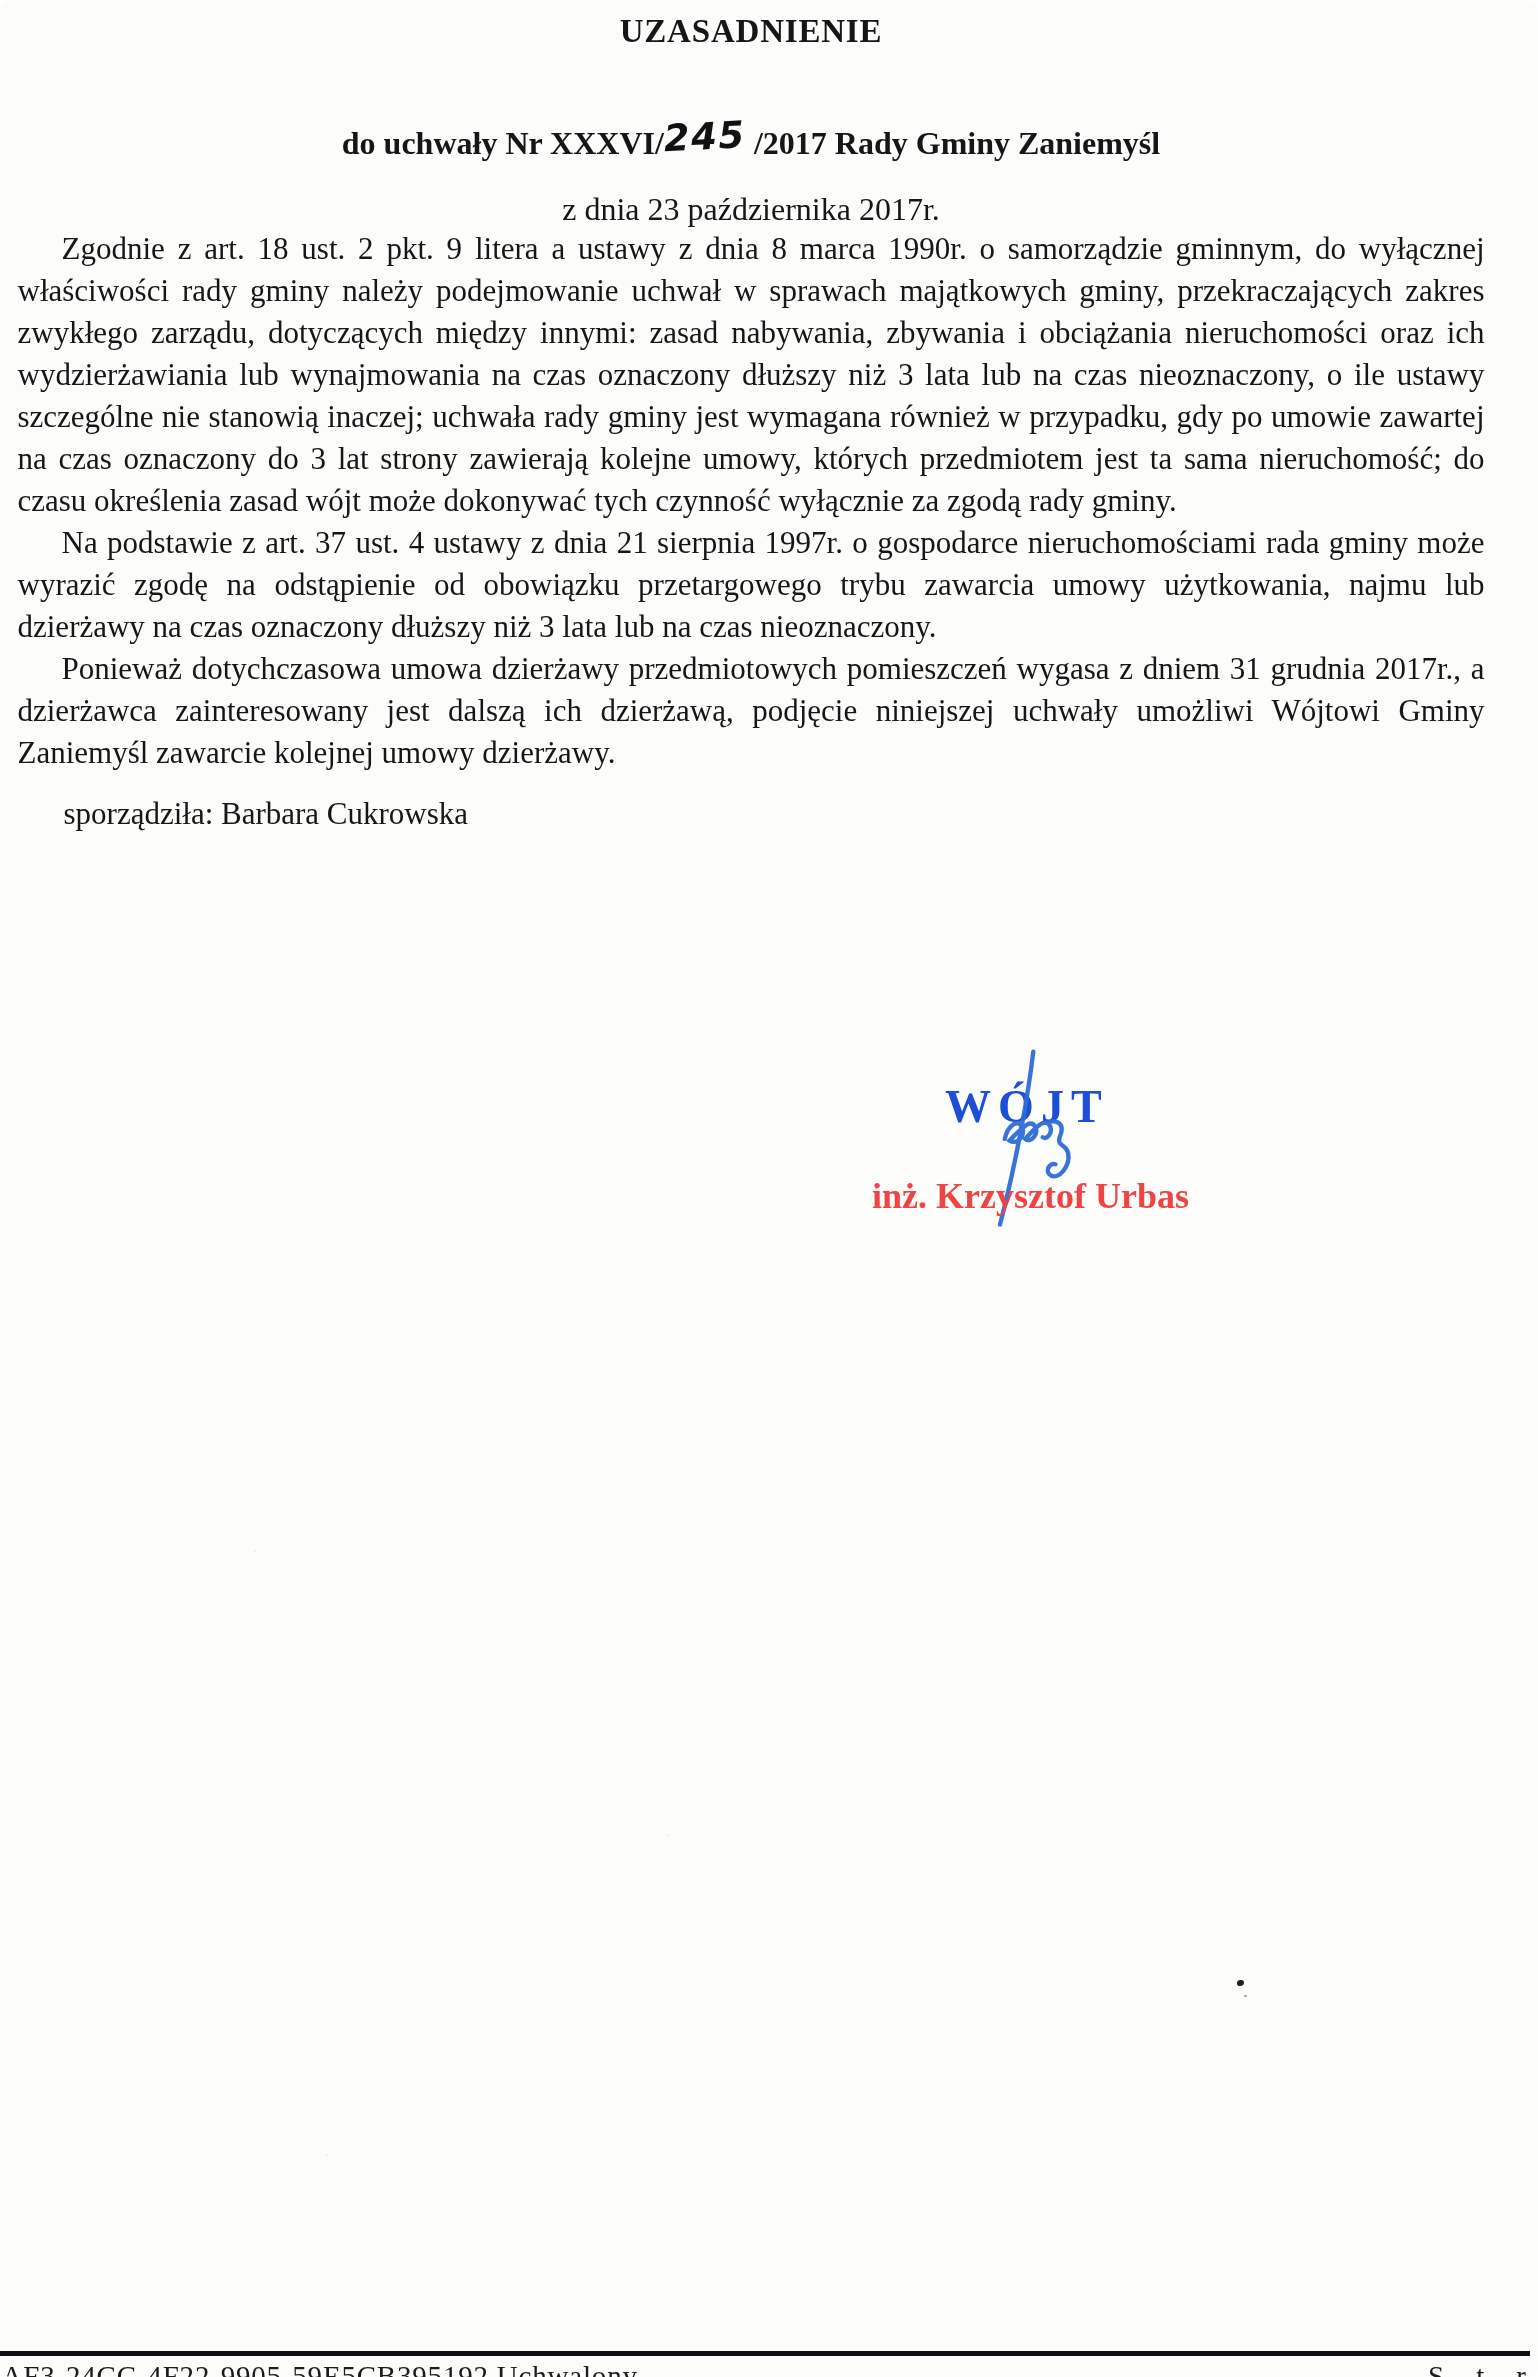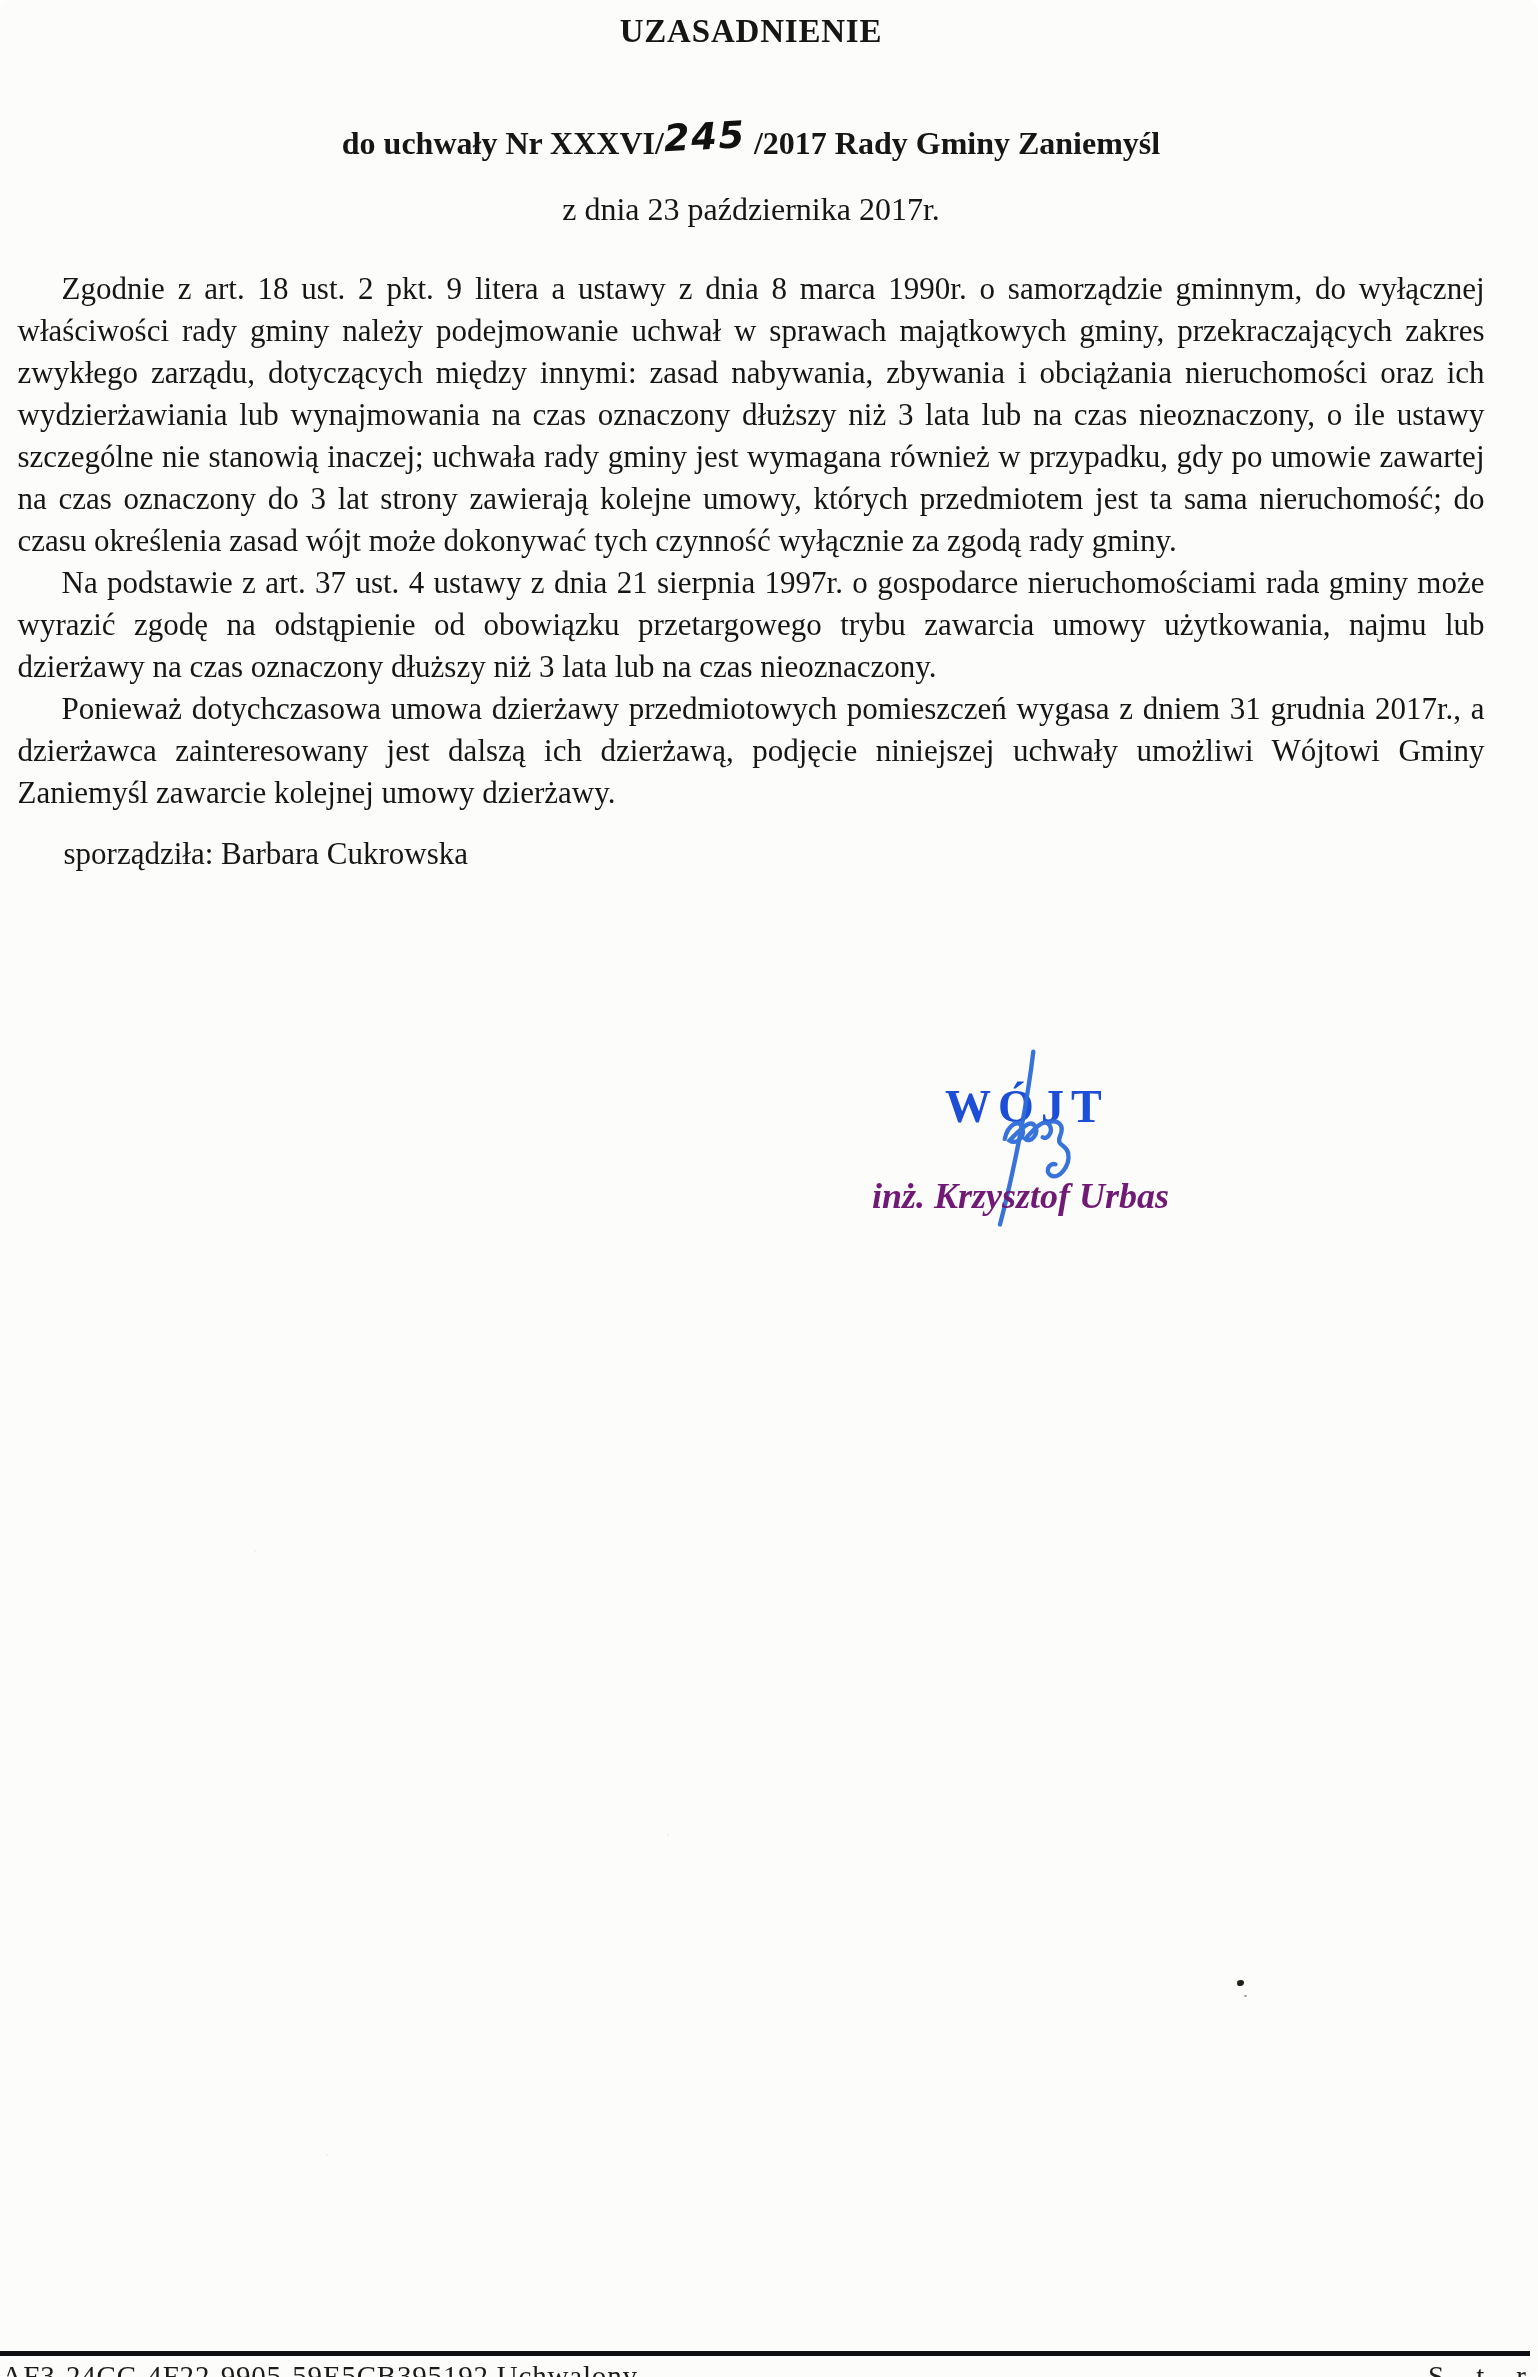--- a/index.html
+++ b/index.html
@@ -64,21 +64,21 @@
     line-height: 1.2;
   }
 
   .body-par {
     margin: 0;
     font-size: 31px;
     line-height: 42px;
     text-align: justify;
     text-indent: 44px;
   }
-  .body-par.first { margin-top: 40px; }
+  .body-par.first { }
 
   .prepared-by {
     margin: 19px 0 0 0;
     font-size: 31px;
     line-height: 42px;
     text-indent: 46px;
     text-align: left;
   }
 
   .stamp-title {
@@ -90,24 +90,23 @@
     font-size: 46px;
     letter-spacing: 7.1px;
     color: #1d4ed8;
   }
 
   .stamp-name {
     position: absolute;
     left: 872px;
     top: 1175px;
     font-family: "Liberation Serif", serif;
-    font-style: italic;
     font-weight: bold;
     font-size: 36px;
-    color: #701a75;
+    color: #ef4444;
     white-space: nowrap;
     text-align: right;
   }
 
   .signature-ink {
     position: absolute;
     left: 981px;
     top: 1045px;
     width: 103px;
     height: 187px;

